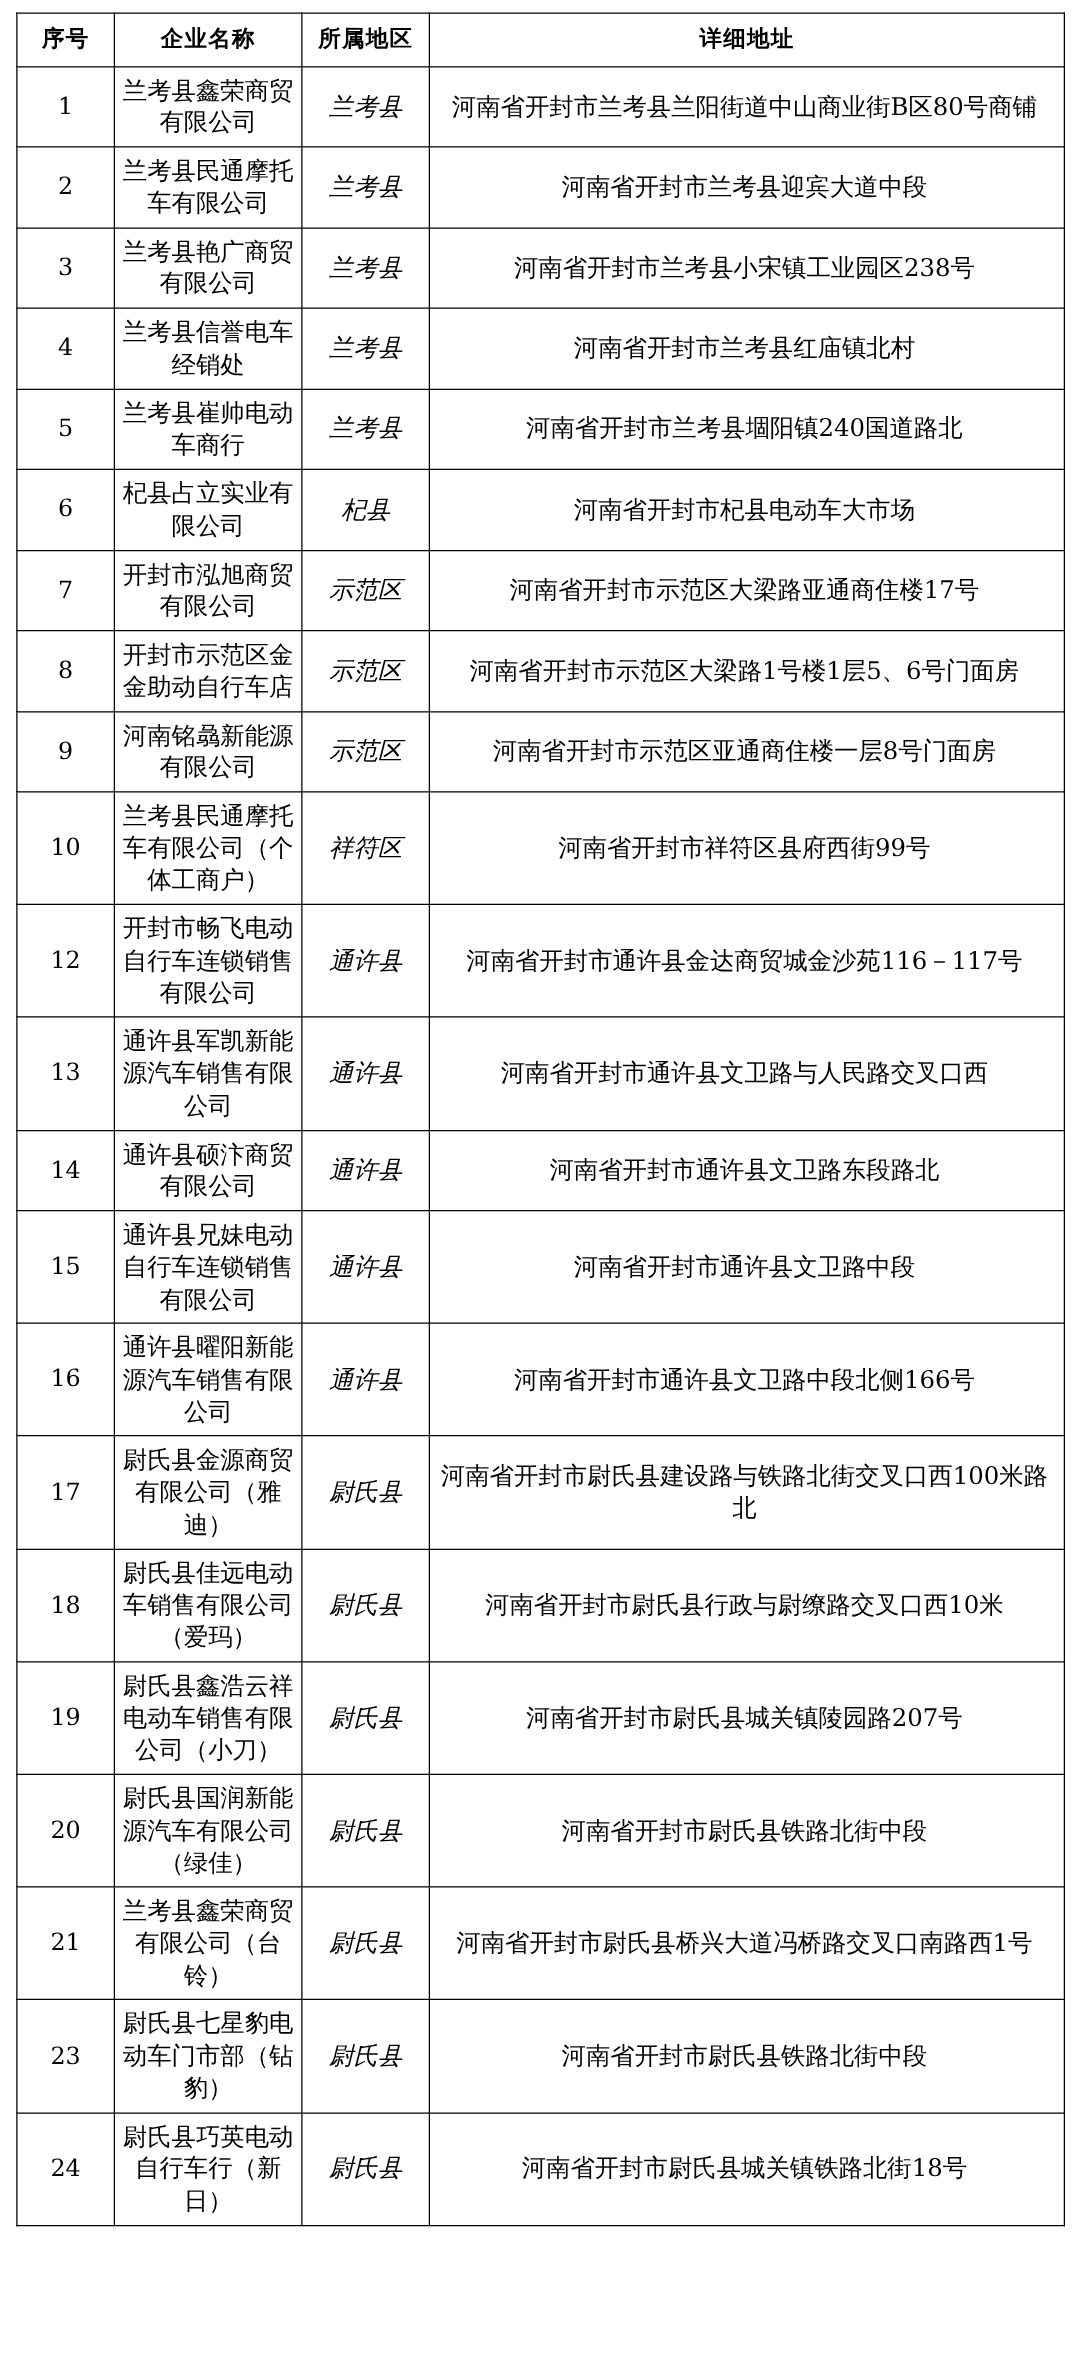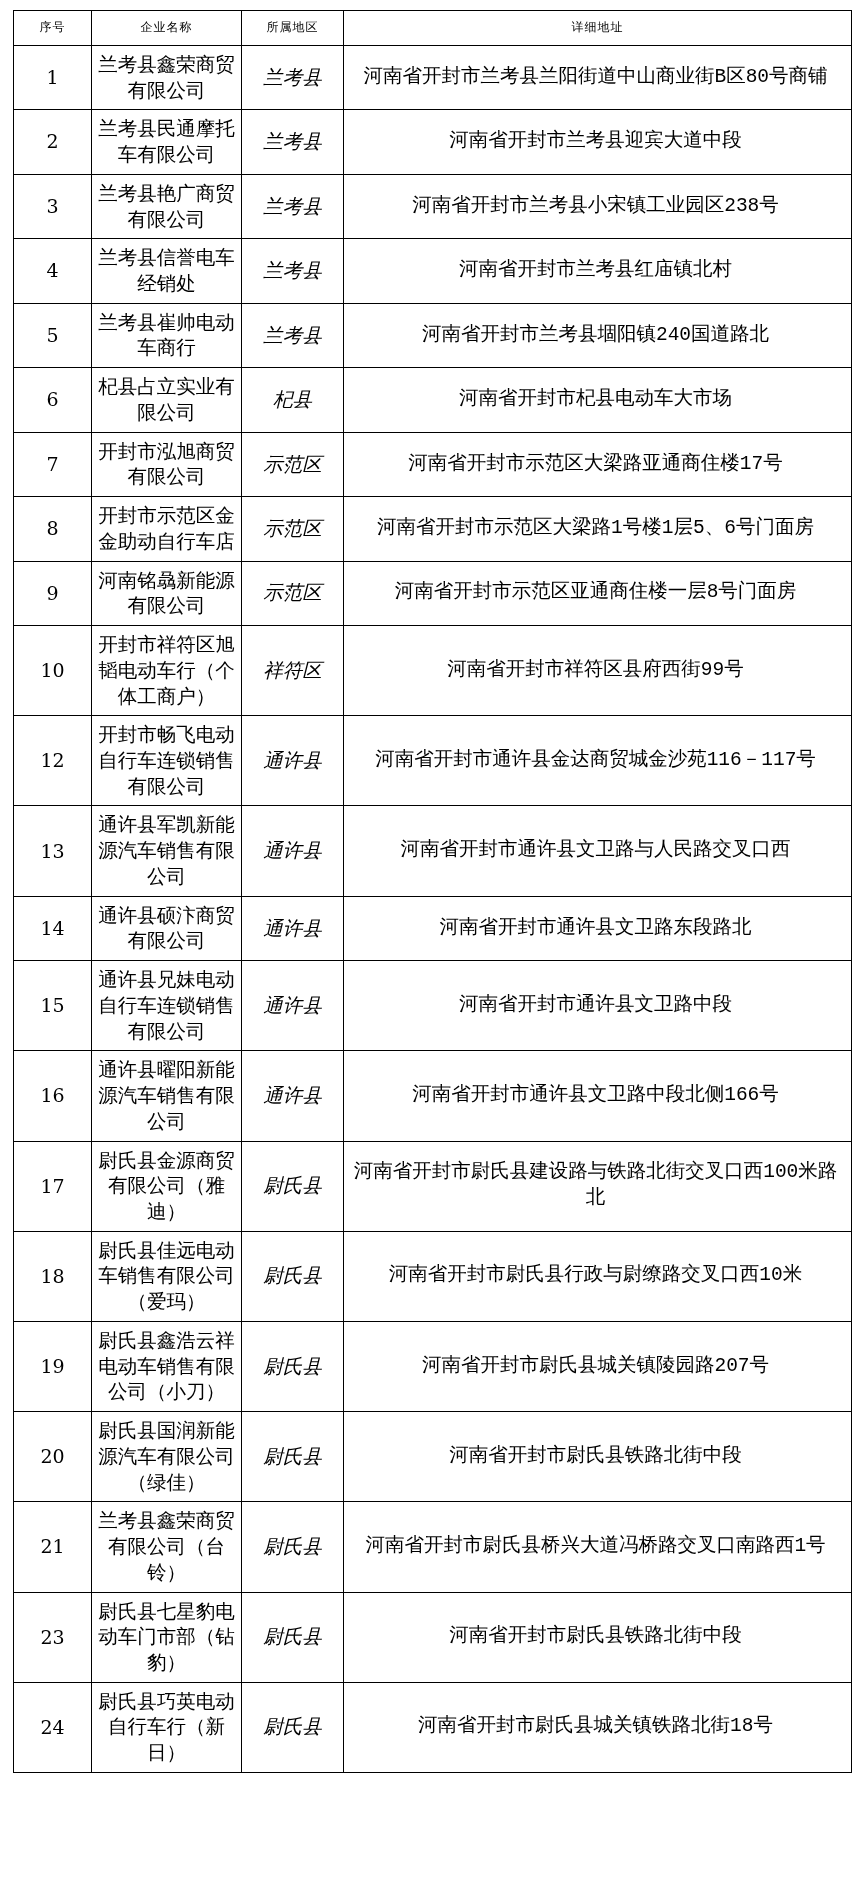--- a/index.html
+++ b/index.html
@@ -34,40 +34,39 @@
     border: 1px solid #000000;
     text-align: center;
     vertical-align: middle;
     font-size: 19.5px;
     line-height: 1.32;
     padding: 6px 6px;
     word-break: break-all;
     font-weight: normal;
   }
   table.enterprise-table thead th {
-    font-weight: normal;
-    font-size: 12px;
+    font-weight: bold;
+    font-size: 18px;
     padding: 9px 6px;
     letter-spacing: 1px;
   }
   table.enterprise-table td.idx {
     font-size: 19px;
   }
   table.enterprise-table td.name {
     padding-left: 4px;
     padding-right: 4px;
   }
   table.enterprise-table td.region {
     white-space: nowrap;
     font-style: italic;
   }
   table.enterprise-table td.address {
     padding-left: 8px;
     padding-right: 12px;
-    font-family: Liberation Mono, monospace;
   }
 </style>
 </head>
 <body>
 
 <div class="page">
   <table class="enterprise-table">
     <colgroup>
       <col class="c-index">
       <col class="c-name">
@@ -132,21 +131,21 @@
         <td class="address">河南省开封市示范区大梁路1号楼1层5、6号门面房</td>
       </tr>
       <tr>
         <td class="idx">9</td>
         <td class="name">河南铭骉新能源有限公司</td>
         <td class="region">示范区</td>
         <td class="address">河南省开封市示范区亚通商住楼一层8号门面房</td>
       </tr>
       <tr>
         <td class="idx">10</td>
-        <td class="name">开封市祥符区旭韬电动车行（个体工商户）</td>
+        <td class="name">兰考县民通摩托车有限公司（个体工商户）</td>
         <td class="region">祥符区</td>
         <td class="address">河南省开封市祥符区县府西街99号</td>
       </tr>
       <tr>
         <td class="idx">12</td>
         <td class="name">开封市畅飞电动自行车连锁销售有限公司</td>
         <td class="region">通许县</td>
         <td class="address">河南省开封市通许县金达商贸城金沙苑116－117号</td>
       </tr>
       <tr>

